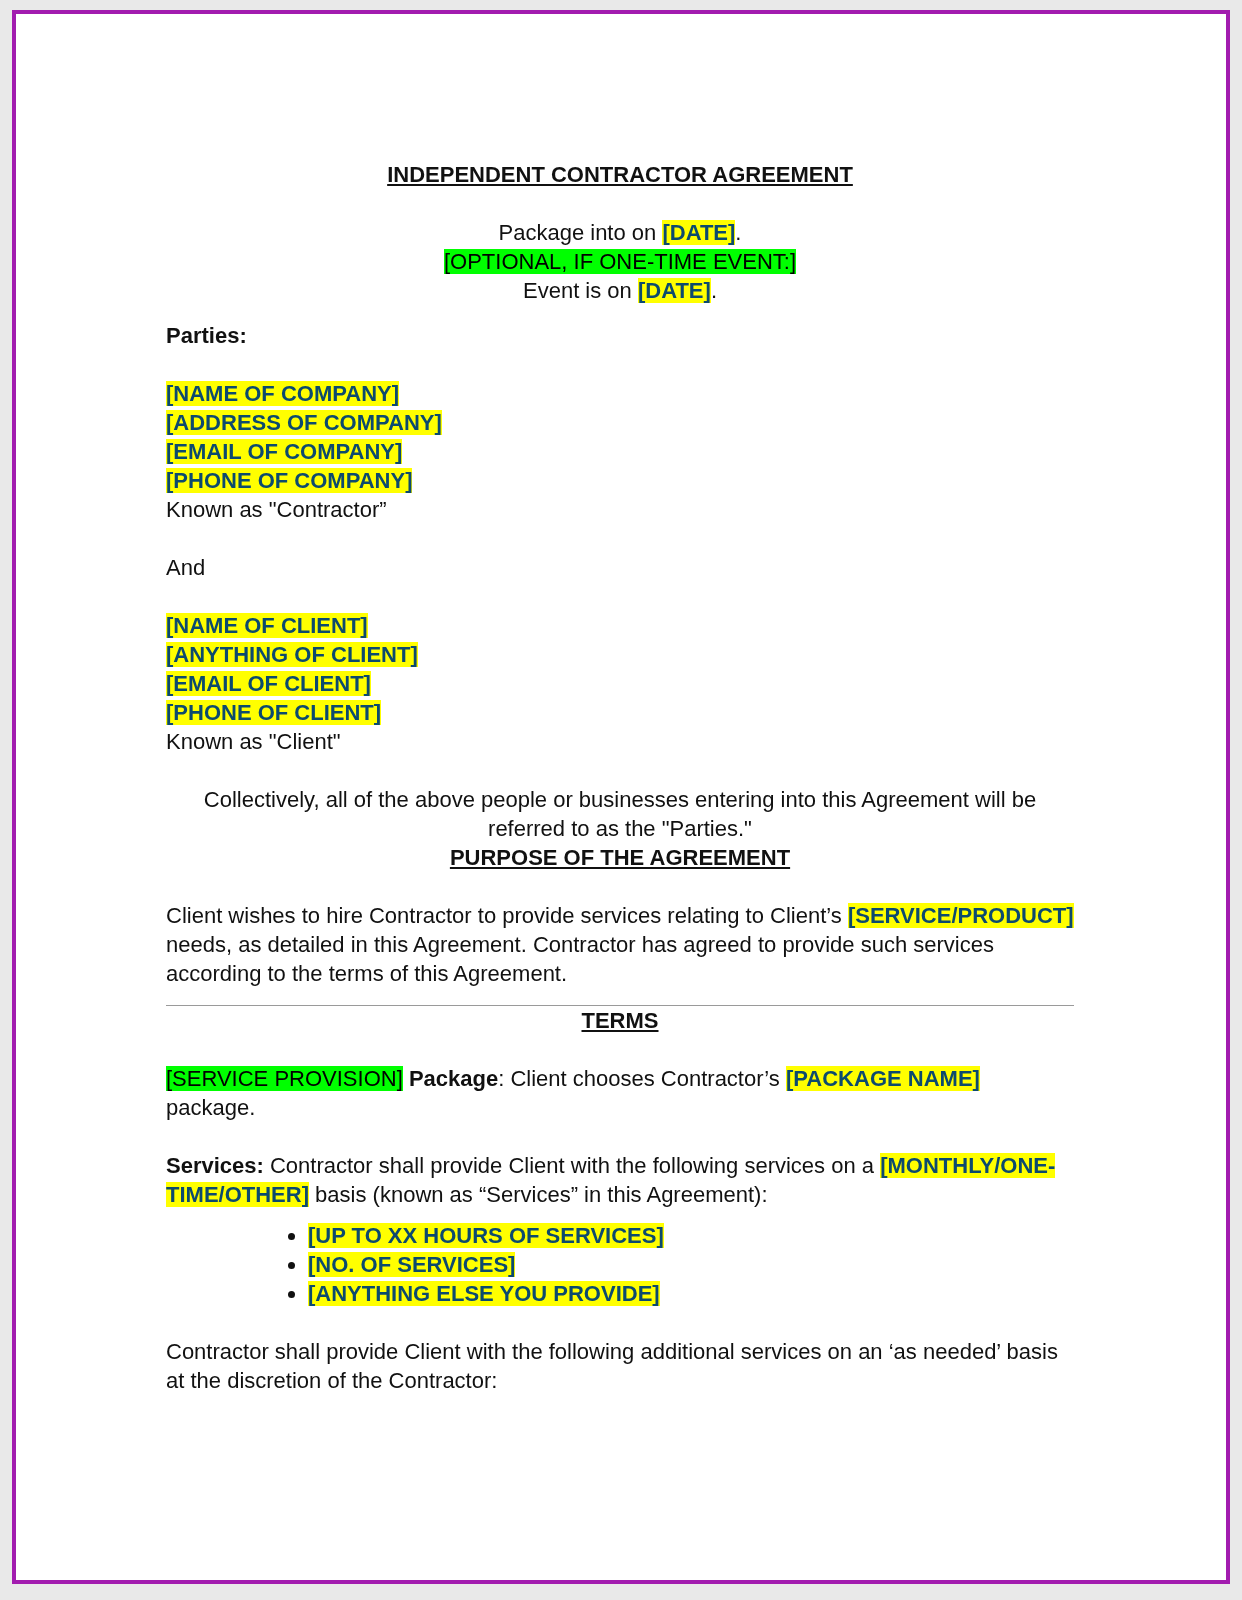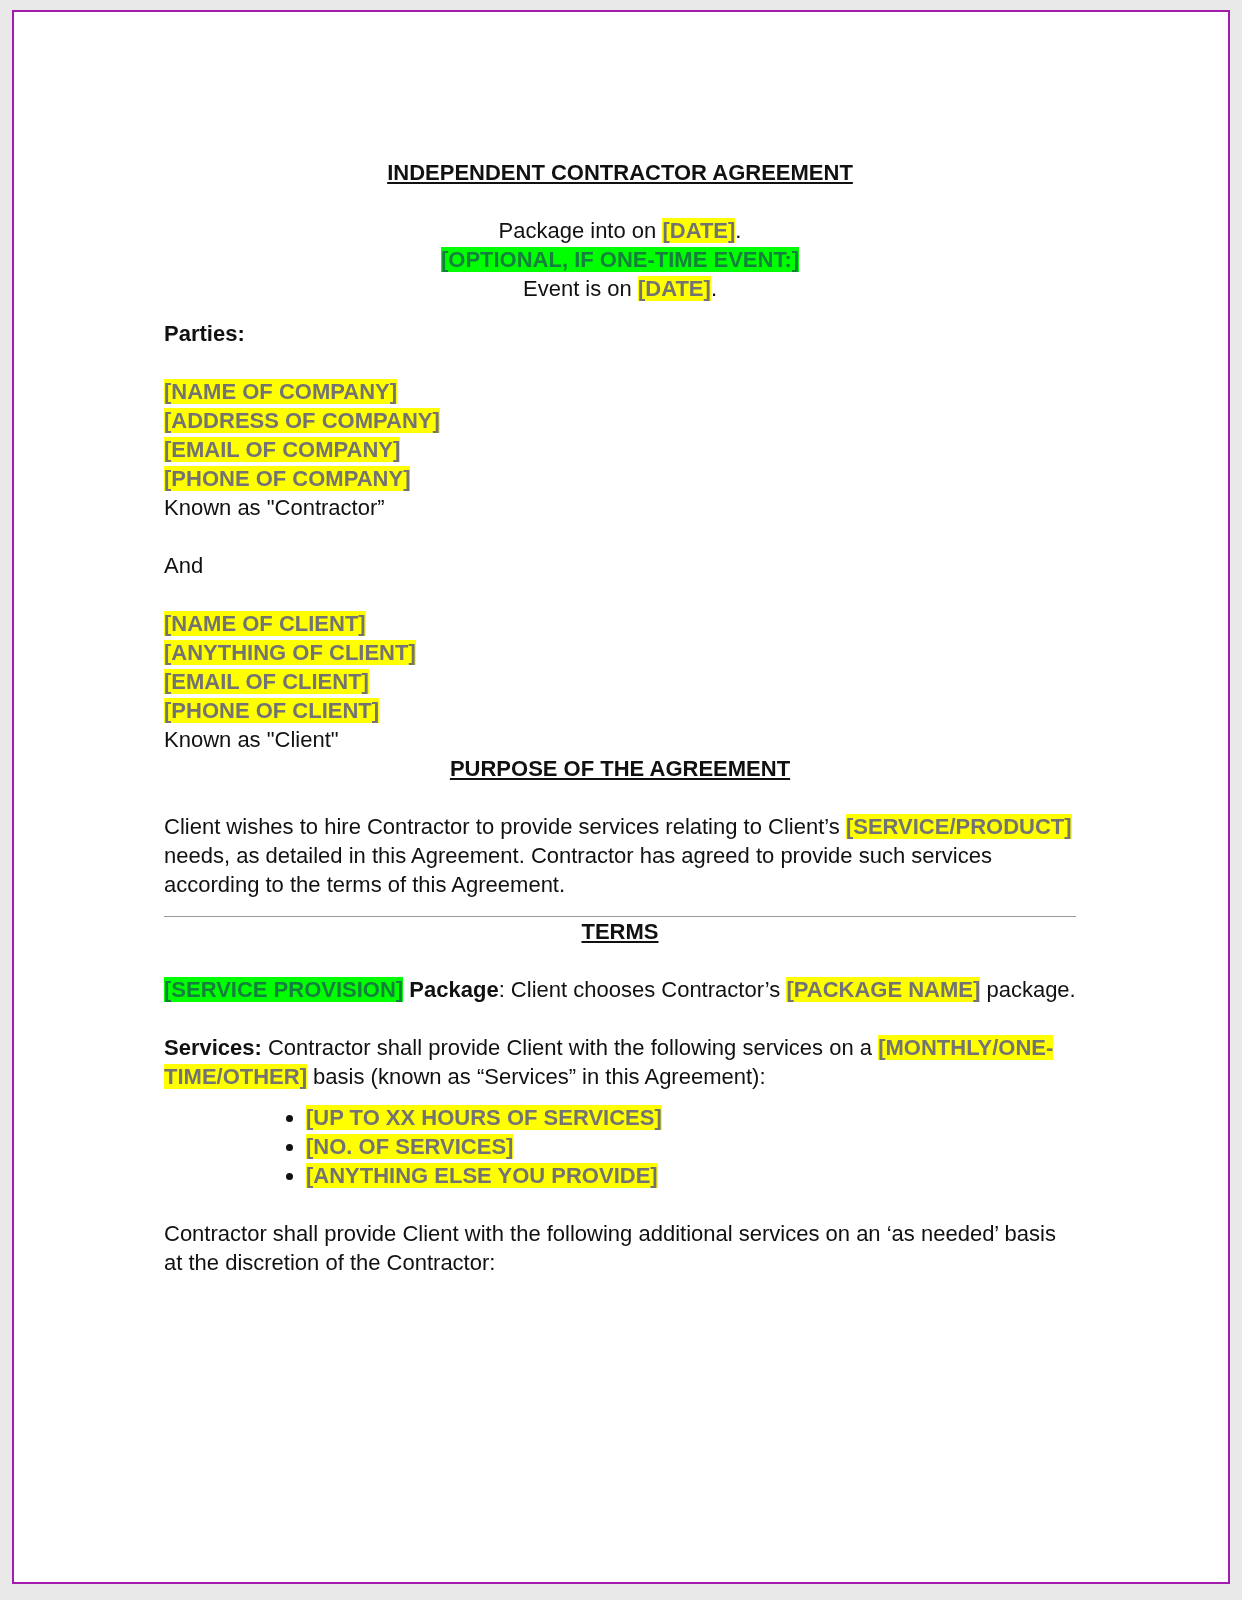--- a/index.html
+++ b/index.html
@@ -10,45 +10,45 @@
     overflow: hidden;
     font-family: "Liberation Sans", "DejaVu Sans", sans-serif;
   }
   .page {
     position: absolute;
     left: 12px;
     top: 10px;
     width: 1218px;
     height: 1574px;
     background: #ffffff;
-    border: 2px solid #a21caf;
+    border: 4px solid #a21caf;
   }
   .doc {
     padding: 146px 152px 0 150px;
     font-size: 22px;
     line-height: 29px;
     color: #111111;
   }
   .heading {
     font-size: 22px;
     font-weight: bold;
     text-decoration: underline;
     text-align: center;
   }
   .center { text-align: center; }
   .b { font-weight: bold; }
   .hl-y {
     background: #ffff00;
     font-weight: bold;
-    color: #737373;
+    color: #0c4a6e;
   }
   .hl-g {
     background: #00ff00;
-    font-weight: bold;
-    color: #15803d;
+    font-weight: normal;
+    color: #000000;
   }
   p.para { margin-top: 29px; }
   p.tight { margin-top: 16px; }
   .h2 { }
   hr.rule {
     border: none;
     border-top: 1px solid #9a9a9a;
     margin: 17px 0 0 0;
   }
   ul.svc-list {
@@ -85,20 +85,21 @@
     <p class="para">And</p>
 
     <p class="para">
       <span class="hl-y">[NAME OF CLIENT]</span><br>
       <span class="hl-y">[ANYTHING OF CLIENT]</span><br>
       <span class="hl-y">[EMAIL OF CLIENT]</span><br>
       <span class="hl-y">[PHONE OF CLIENT]</span><br>
       <span>Known as "Client"</span>
     </p>
 
+    <p class="para center">Collectively, all of the above people or businesses entering into this Agreement will be referred to as the "Parties."</p>
 
     <h2 class="heading h2">PURPOSE OF THE AGREEMENT</h2>
 
     <p class="para">
       <span>Client wishes to hire Contractor to provide services relating to Client’s </span><span class="hl-y">[SERVICE/PRODUCT]</span><span> needs, as detailed in this Agreement. Contractor has agreed to provide such services according to the terms of this Agreement.</span>
     </p>
 
     <hr class="rule">
 
     <h2 class="heading h2">TERMS</h2>

